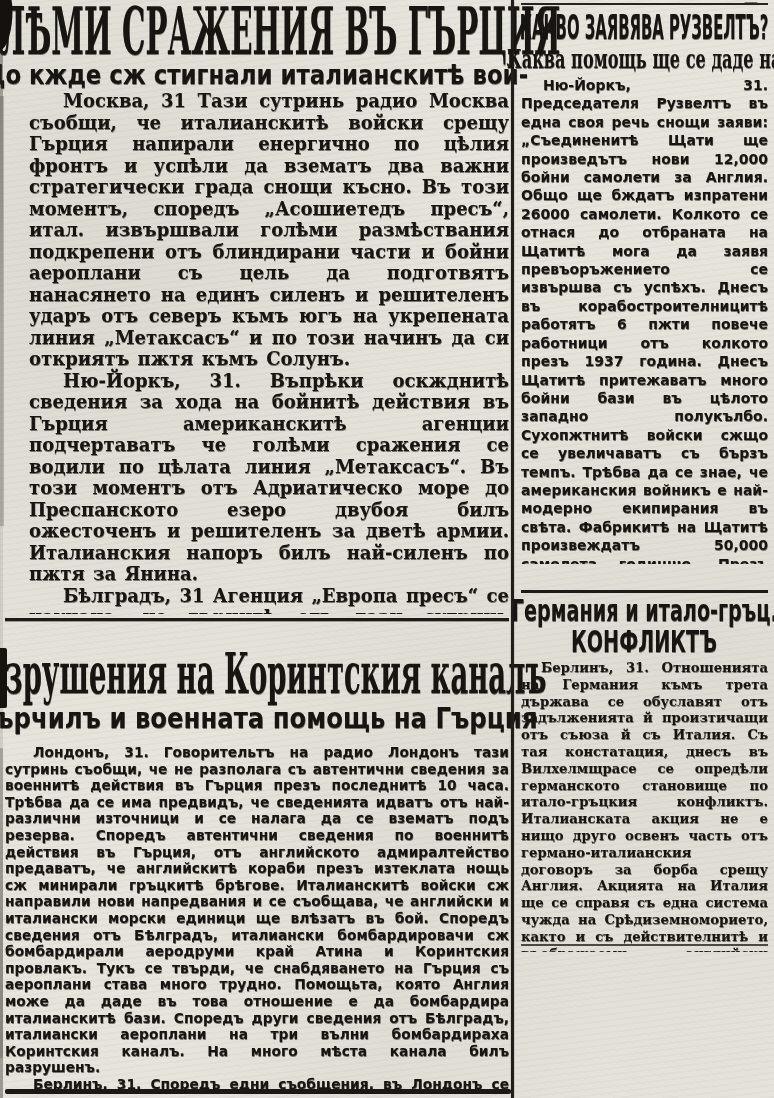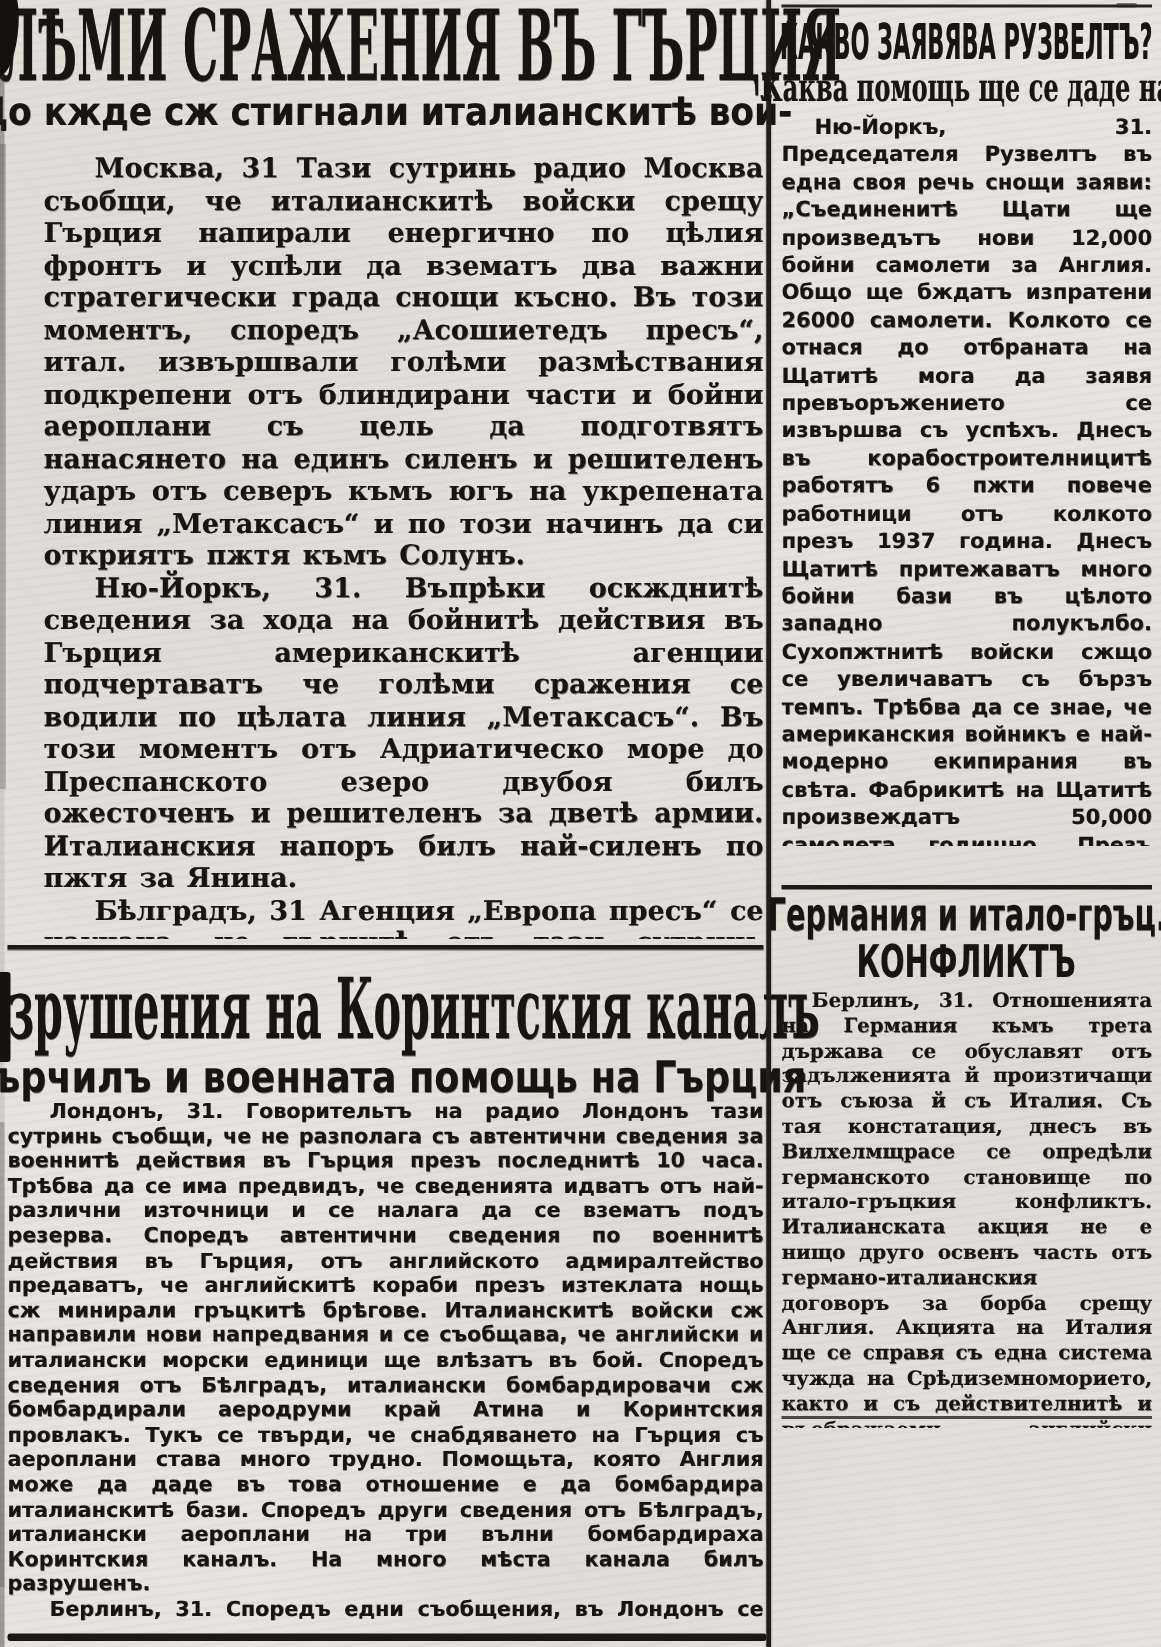--- a/index.html
+++ b/index.html
@@ -21,32 +21,32 @@
   .divider-v{position:absolute;left:511px;top:0;width:3px;height:1098px;background:#201d1a;box-shadow:0 0 1px #201d1a;}
 
   
   .hl{display:flex;justify-content:center;overflow:visible;}
   .hl .t{white-space:nowrap;transform-origin:50% 50%;display:inline-block;}
 
   .h-main{font:700 64px/58px "DejaVu Serif",serif;padding-top:3px;}
   .h-main .t{transform:scaleX(.46) scaleY(1.02);}
   .sub1{font:700 26px/24px "DejaVu Sans",sans-serif;margin-top:2px;}
   .sub1 .t{transform:scaleX(.88);}
-  .body1{height:524px;overflow:hidden;margin-top:15px;padding-left:24px;}
+  .body1{height:524px;overflow:hidden;margin-top:3px;padding-left:24px;}
   .body1 p{margin:0;text-indent:34px;font:700 18px/21.5px "DejaVu Serif",serif;text-align:justify;word-spacing:2px;}
 
   .rule{background:#1d1a17;}
   .rule-mid{height:3px;margin-top:4px;box-shadow:0 1px 0 rgba(30,26,22,.35);}
 
   .sec2{position:absolute;top:642px;left:0;width:504px;}
   .h2c{font:700 56px/62px "DejaVu Serif",serif;}
   .h2c .t{transform:scaleX(.49);}
   .sub2{font:700 29px/28px "DejaVu Sans",sans-serif;margin-top:0px;}
   .sub2 .t{transform:scaleX(.84);}
-  .body2{height:348px;overflow:hidden;margin-top:1px;}
+  .body2{height:348px;overflow:hidden;margin-top:12px;}
   .body2 p{margin:0;text-indent:28px;font:700 13.8px/16.6px "DejaVu Sans",sans-serif;text-align:justify;word-spacing:1.5px;}
   .rule-bottom{position:absolute;top:1089px;left:0;width:506px;height:5px;background:#1b1815;border-radius:2px;}
 
   .rule-top-right{height:2px;margin:3px 0 5px 0;background:#262320;}
   .h3c{font:700 33px/36px "DejaVu Sans",sans-serif;}
   .h3c .t{transform:scaleX(.45);}
   .sub3{font:700 26px/27px "DejaVu Serif",serif;}
   .sub3 .t{transform:scaleX(.62);}
   .body3{height:488px;overflow:hidden;margin-top:3px;}
   .body3 p{margin:0;text-indent:22px;font:700 14px/18.4px "DejaVu Sans",sans-serif;text-align:justify;word-spacing:1.5px;}

